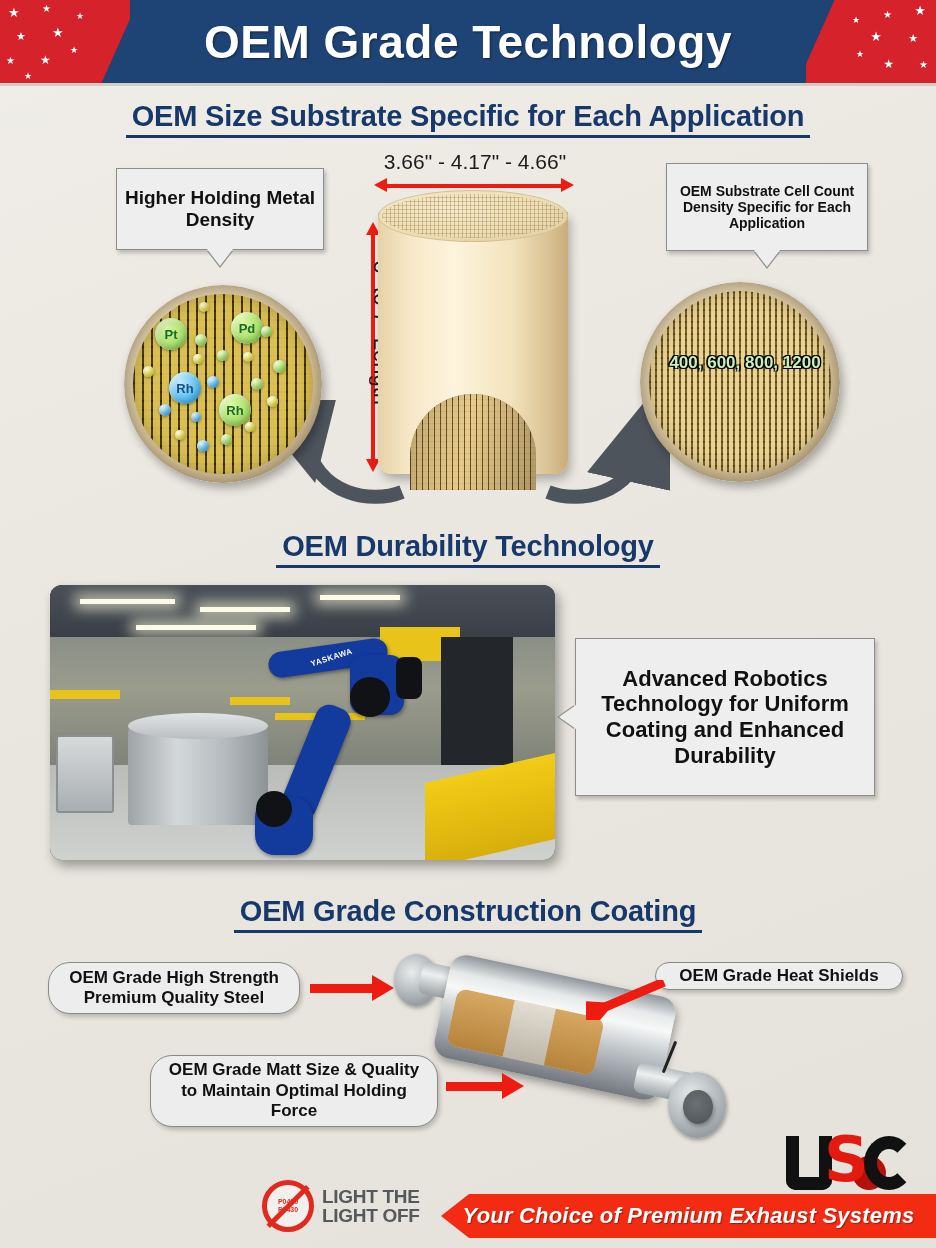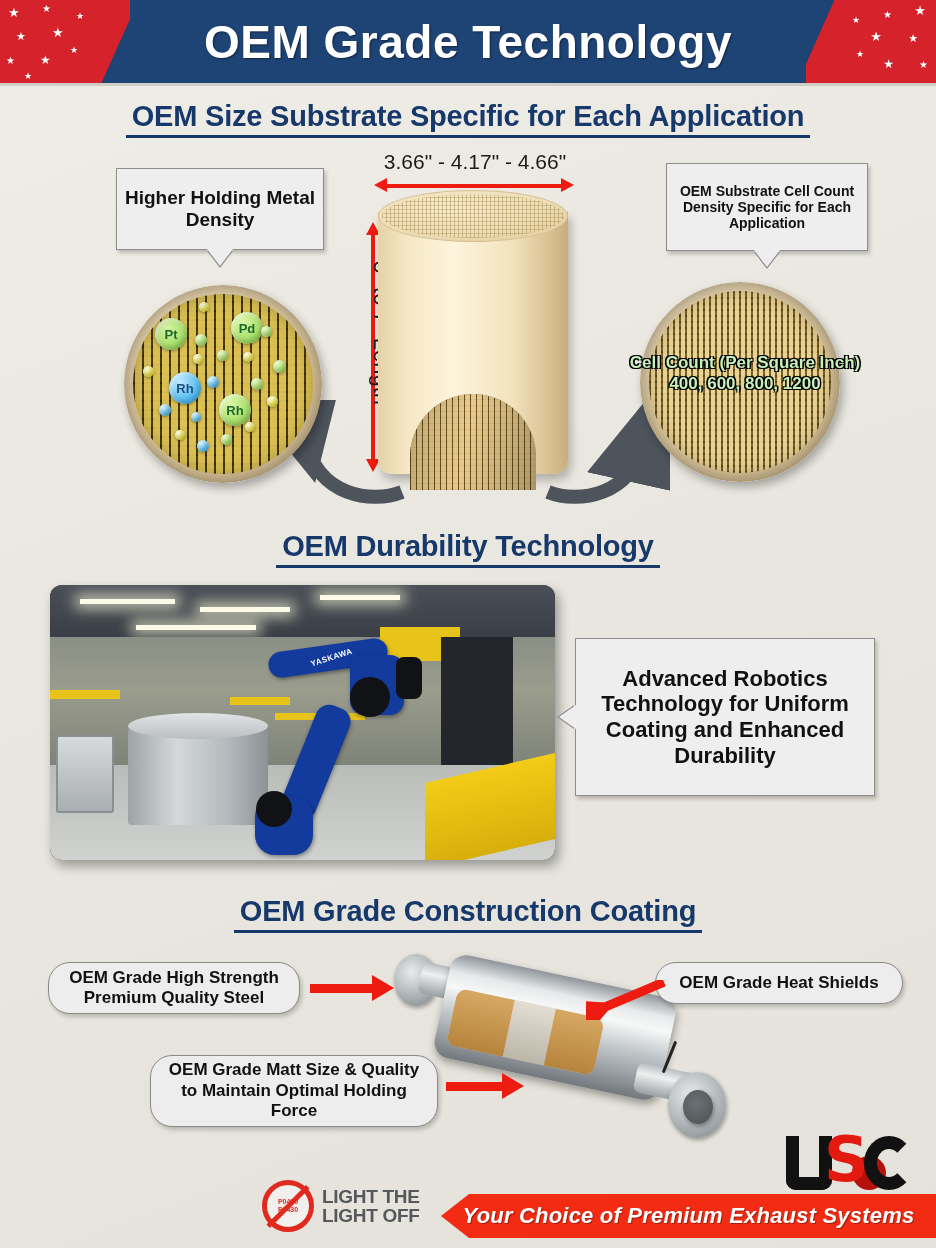--- a/index.html
+++ b/index.html
@@ -407,21 +407,20 @@
     </div>
     <div class="vig"></div>
   </div>
 
   <div class="circ right" style="left:640px;top:282px;width:200px;height:200px;">
     <div class="rim"></div>
     <div class="face"></div>
     <div class="vig"></div>
   </div>
   <div class="cellcount">
-    <div>Cell Count (Per Square Inch)</div>
     <div>400, 600, 800, 1200</div>
   </div>
 
   <div class="sect-title" style="top:530px;">
     <span class="tx">OEM Durability Technology</span>
   </div>
 
   <div class="photo">
     <div class="ph-ceiling"></div>
     <div class="ph-light" style="left:30px;top:14px;width:95px;"></div>
@@ -474,21 +473,21 @@
     <div class="conv-sensor" style="left:288px;top:100px;"></div>
   </div>
 
   <div class="pill" style="left:48px;top:962px;width:252px;height:52px;font-size:17px;padding:0 10px;">
     <span>OEM Grade High Strength Premium Quality Steel</span>
   </div>
   <div class="ra right" style="left:310px;top:984px;width:62px;">
       <i class="head"></i>
     </div>
 
-  <div class="pill" style="left:655px;top:962px;width:248px;height:42px;font-size:17px;padding:0 10px;">
+  <div class="pill" style="left:655px;top:962px;width:248px;height:28px;font-size:17px;padding:0 10px;">
     <span>OEM Grade Heat Shields</span>
   </div>
   <svg style="position:absolute;left:586px;top:980px;" width="80" height="40">
     <defs>
         <marker id="rh1" markerWidth="5" markerHeight="5" refX="2" refY="2.5" orient="auto">
       <path d="M5,0 L0,2.5 L5,5 Z" fill="#ee1b11"></path>
         </marker>
       </defs>
     <line x1="78" y1="2" x2="12" y2="30" stroke="#ee1b11" stroke-width="9" marker-end="url(#rh1)"></line>
   </svg>

